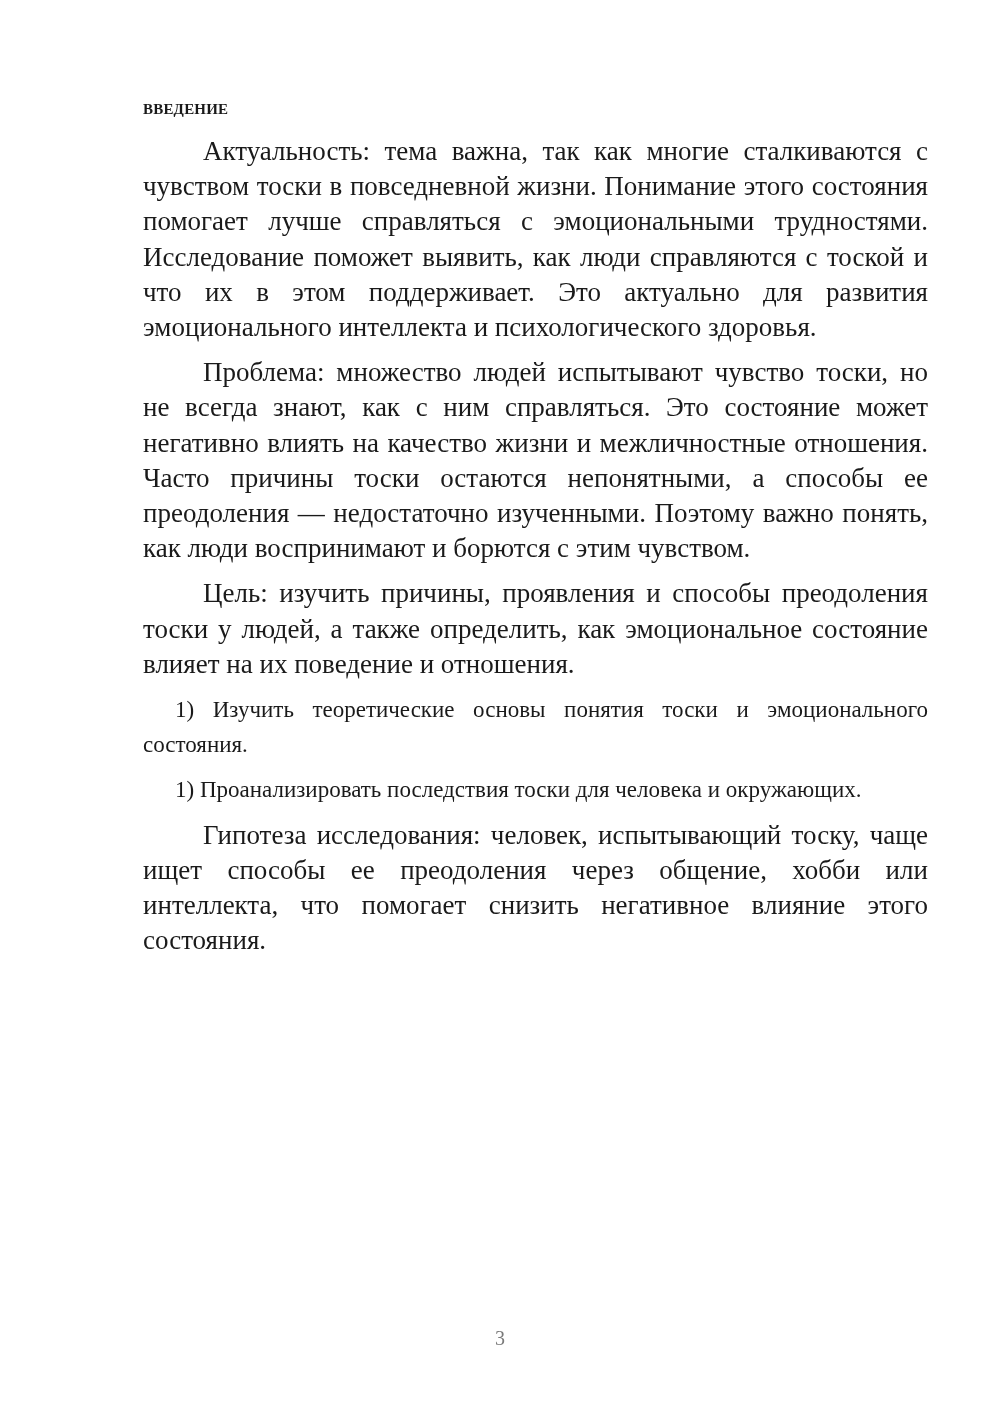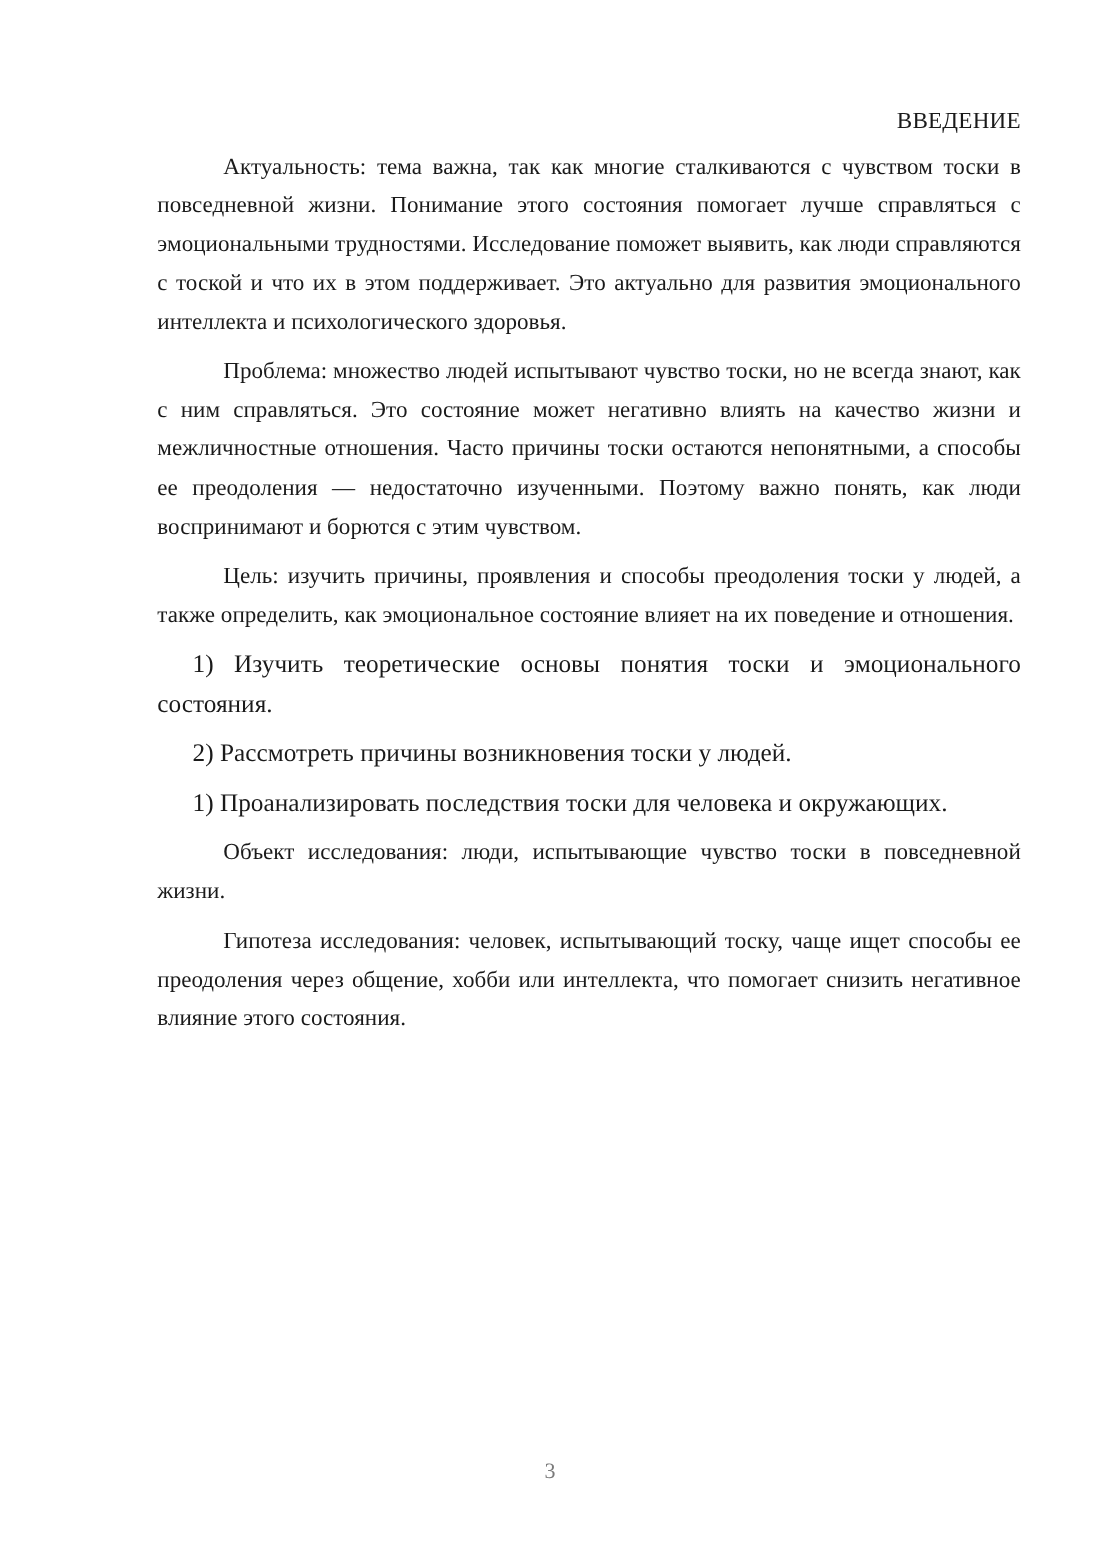--- a/index.html
+++ b/index.html
@@ -15,29 +15,29 @@
       font-family: "Liberation Serif", "DejaVu Serif", serif;
       color: #1a1a1a;
     }
     .page {
       position: absolute;
       left: 143px;
       top: 92px;
       width: 785px;
     }
     .title {
-      text-align: right;
-      font-weight: normal;
-      font-size: 21px;
+      text-align: left;
+      font-weight: bold;
+      font-size: 15px;
       line-height: 35px;
       margin: 0 0 7px 0;
       letter-spacing: 0.2px;
     }
     .para {
-      font-size: 21px;
+      font-size: 27px;
       line-height: 35.2px;
       text-align: justify;
       text-align-last: left;
       text-indent: 60px;
       margin: 4px 0 10px 0;
     }
     .list-item {
       font-size: 23px;
       line-height: 35.2px;
       text-align: justify;
@@ -61,21 +61,19 @@
 
 <div class="page">
   <div class="title">ВВЕДЕНИЕ</div>
 
   <p class="para">Актуальность: тема важна, так как многие сталкиваются с чувством тоски в повседневной жизни. Понимание этого состояния помогает лучше справляться с эмоциональными трудностями. Исследование поможет выявить, как люди справляются с тоской и что их в этом поддерживает. Это актуально для развития эмоционального интеллекта и психологического здоровья.</p>
   <p class="para">Проблема: множество людей испытывают чувство тоски, но не всегда знают, как с ним справляться. Это состояние может негативно влиять на качество жизни и межличностные отношения. Часто причины тоски остаются непонятными, а способы ее преодоления — недостаточно изученными. Поэтому важно понять, как люди воспринимают и борются с этим чувством.</p>
   <p class="para">Цель: изучить причины, проявления и способы преодоления тоски у людей, а также определить, как эмоциональное состояние влияет на их поведение и отношения.</p>
 
   <div>
     <p class="list-item">1) Изучить теоретические основы понятия тоски и эмоционального состояния.</p>
-    <p class="list-item">2) Рассмотреть причины возникновения тоски у людей.</p>
     <p class="list-item">1) Проанализировать последствия тоски для человека и окружающих.</p>
   </div>
 
-  <p class="para">Объект исследования: люди, испытывающие чувство тоски в повседневной жизни.</p>
   <p class="para">Гипотеза исследования: человек, испытывающий тоску, чаще ищет способы ее преодоления через общение, хобби или интеллекта, что помогает снизить негативное влияние этого состояния.</p>
 </div>
 
 <div class="page-number">3</div>
 
 </body></html>

